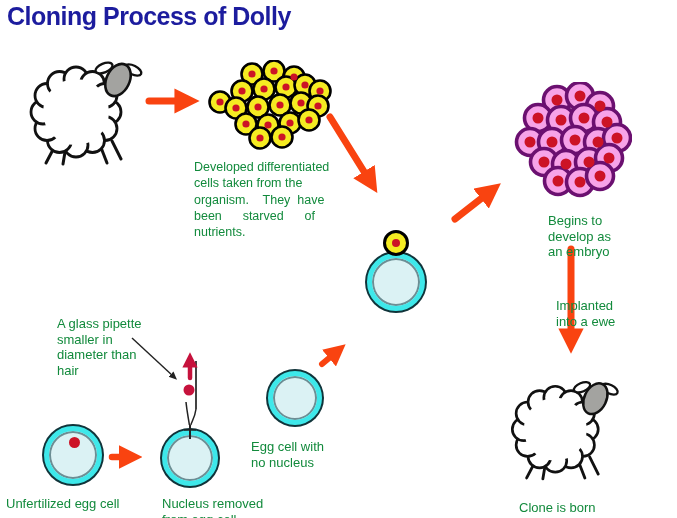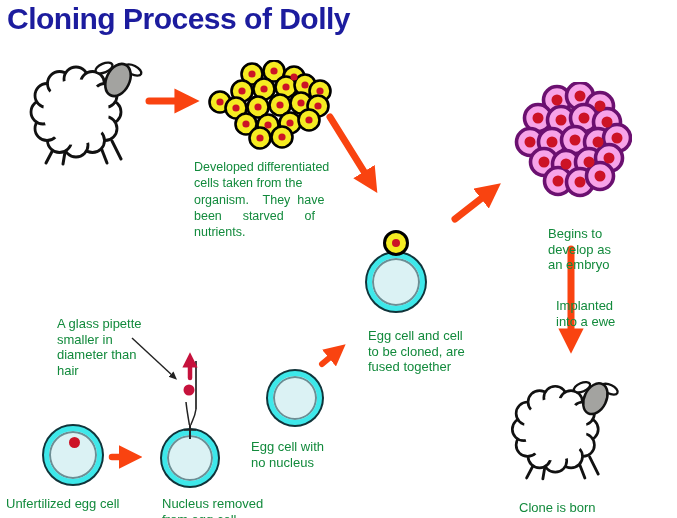--- a/index.html
+++ b/index.html
@@ -1,18 +1,18 @@
 <!DOCTYPE html>
 <html style="--background: #ffffff; --title-blue: #1c1c9e; --label-green: #128a3c; --arrow-orange: #f94310; --crimson: #c6123c; --nucleus-red: #cc1326; --egg-ring-cyan: #3ee8ea; --egg-fill: #dbf2f4; --cell-yellow: #f5eb22; --embryo-pink: #f7a3e8; --embryo-purple: #6b1070; --sheep-gray: #a3a3a0;"><head>
 <meta charset="utf-8">
 <style>
   html,body{margin:0;padding:0;background:#fff;}
   .stage{position:relative;width:677px;height:518px;background:var(--background,#fff);overflow:hidden;
          font-family:"Liberation Sans",sans-serif;}
-  .title{position:absolute;left:7px;top:2px;margin:0;font-size:30px;font-weight:bold;
+  .title{position:absolute;left:7px;top:2px;margin:0;font-size:25px;font-weight:bold;
          letter-spacing:-.5px;color:var(--title-blue);}
   .fig{position:absolute;}
   .lbl{position:absolute;color:var(--label-green);font-size:13px;line-height:15.5px;white-space:pre-line;margin-top:12px;}
   .lbl--block{white-space:pre-wrap;font-size:12.5px;line-height:16.3px;width:158px;}
   .egg{position:absolute;border-radius:50%;background:var(--egg-fill);
        border:5px solid var(--egg-ring-cyan);
        box-shadow:0 0 0 2px #10343a, inset 0 0 0 2px rgba(16,60,70,.55);}
   .egg .nucleus{position:absolute;width:11px;height:11px;border-radius:50%;background:var(--nucleus-red);}
   .smallcell{position:absolute;width:20px;height:20px;border-radius:50%;
        background:var(--cell-yellow);border:3px solid #000;}
@@ -217,24 +217,21 @@
     </g>
     <path d="M190,378 L190,363" style="stroke:var(--crimson)" stroke-width="4.5" stroke-linecap="round" marker-end="url(#ah-c)"></path>
     <path d="M132,338 L173,376" stroke="#222" stroke-width="1.4" marker-end="url(#ah-k)" fill="none"></path>
   </svg>
 
   <div class="lbl lbl--block" style="left:194px;top:147px">Developed differentiated
 cells taken from the
 organism.    They  have
 been      starved      of
 nutrients.</div>
-  <div class="lbl" style="left:368px;top:316px">Egg cell and cell
-to be cloned, are
-fused together</div>
-  <div class="lbl" style="left:548px;top:214px">Begins to
+  <div class="lbl" style="left:548px;top:201px">Begins to
 develop as
 an embryo</div>
   <div class="lbl" style="left:556px;top:286px">Implanted
 into a ewe</div>
   <div class="lbl" style="left:519px;top:488px">Clone is born</div>
   <div class="lbl" style="left:57px;top:304px">A glass pipette
 smaller in
 diameter than
 hair</div>
   <div class="lbl" style="left:6px;top:484px">Unfertilized egg cell</div>

